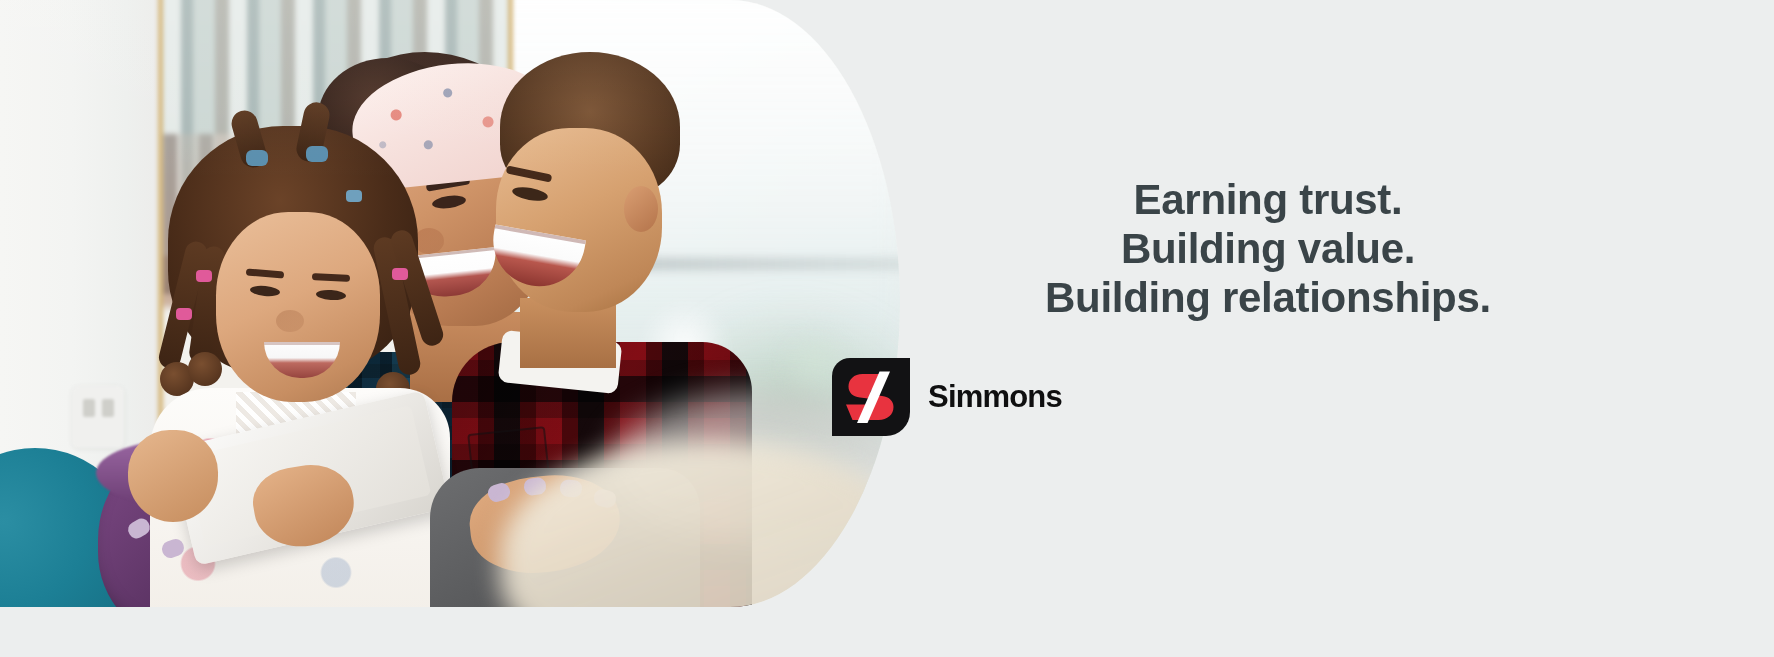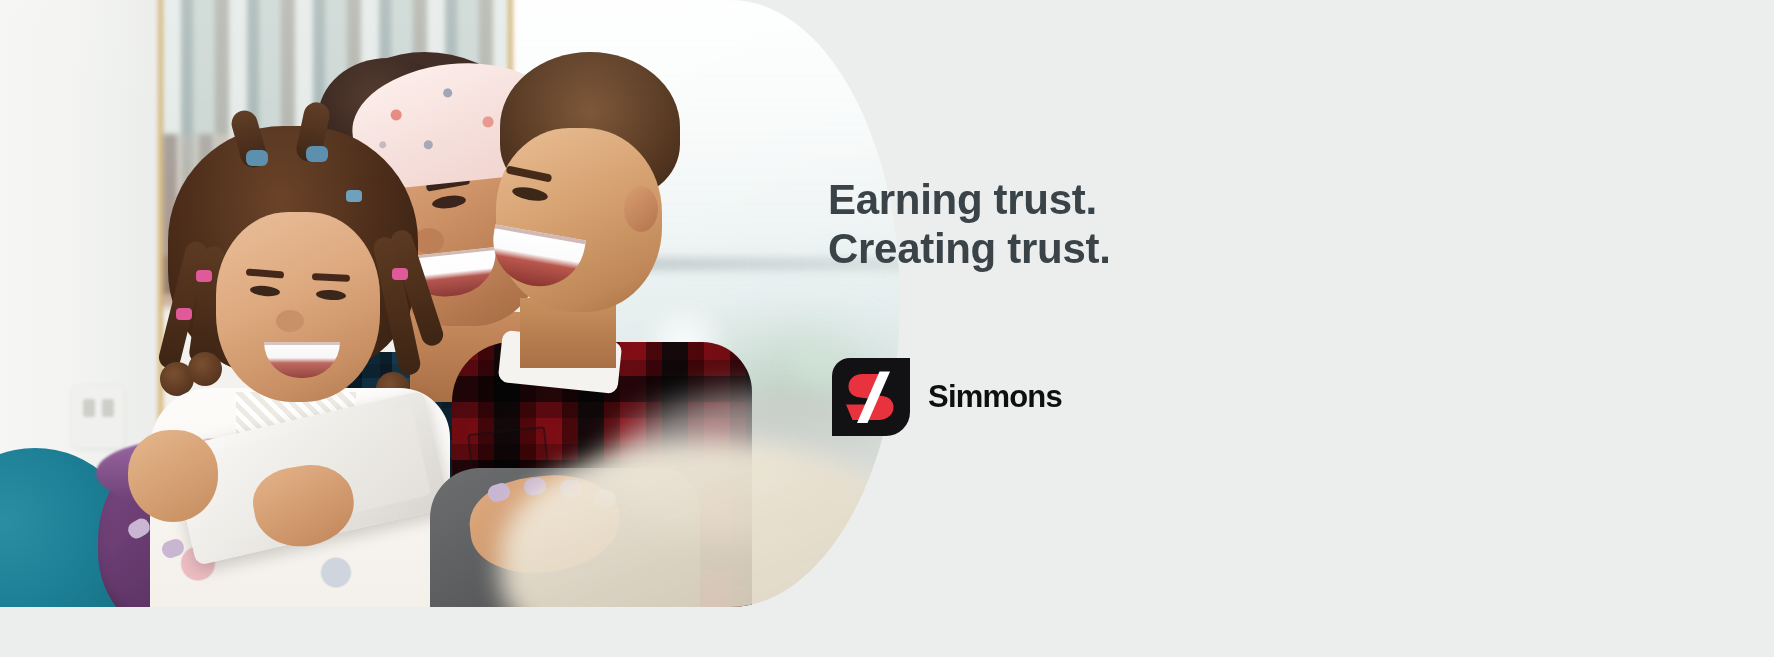--- a/index.html
+++ b/index.html
@@ -457,21 +457,21 @@
   
   .bottom-strip {
     position:absolute; left:0; bottom:0; width:1774px; height:50px;
     background:#eceeee;
   }
 
   
   .content {
     position:absolute;
     left:828px; top:0;
-    width:946px; height:560px;
+    width:946px; height:560px;text-align:center;
   }
   .headline {
     position:absolute;
     left:0; top:175px;
     width:880px;
   }
   .headline-line {
     display:block;
     font-size:42px;
     line-height:49px;
@@ -612,21 +612,22 @@
       </div>
     </div>
   </div>
 
   <div class="bottom-strip"></div>
 
   <div class="content">
 
     <div class="headline">
       <span class="headline-line">Earning trust.</span>
-      <span class="headline-line">Creating trust.</span>
+      <span class="headline-line">Building value.</span>
+      <span class="headline-line">Building relationships.</span>
     </div>
 
     <div class="logo-lockup">
       <div class="logo-mark">
         <svg width="78" height="78" viewBox="0 0 78 78" aria-hidden="true">
           <path d="M18 0 H78 V54 A24 24 0 0 1 54 78 H0 V18 A18 18 0 0 1 18 0 Z" fill="#121214"></path>
           <path d="M55.5 16 H30.5 C22 16 16.5 21.5 16.5 28.5 C16.5 34.5 20.5 38.5 28 39.5
                    L36 40.5 C38.5 40.8 39.5 41.8 39.5 43.3 C39.5 45.3 37.8 46.5 34.5 46.5
                    H14 L20.5 62 H46.5 C55.5 62 61.5 56.5 61.5 49 C61.5 43 57.5 39 50 38
                    L42 37 C39.5 36.7 38.5 35.7 38.5 34.2 C38.5 32.2 40.2 31 43.5 31

